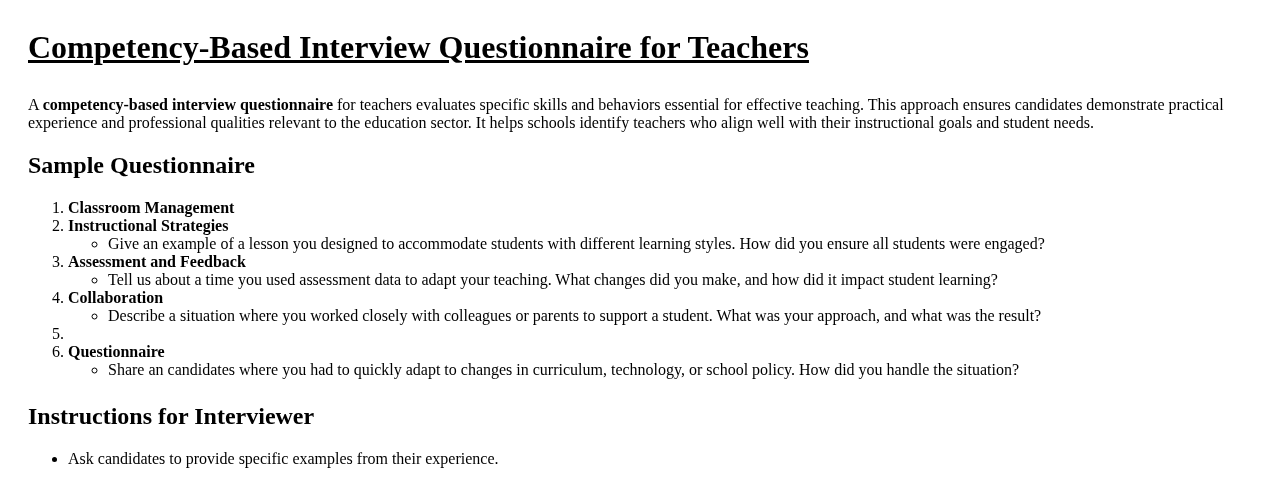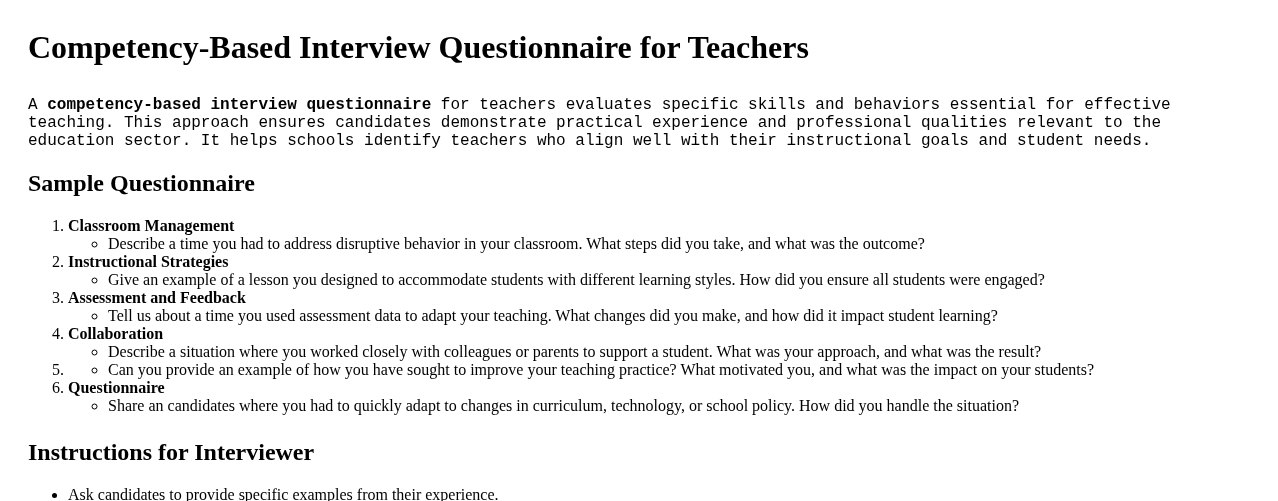--- a/index.html
+++ b/index.html
@@ -2,68 +2,62 @@
 <html><head>
 <meta charset="utf-8">
 <style>
   html, body { margin: 0; padding: 0; background: #ffffff; }
   body {
     width: 1278px; height: 501px; overflow: hidden;
     font-family: "Liberation Serif", "DejaVu Serif", serif;
     color: #000; font-size: 16px; line-height: 18px;
   }
   .page { padding: 8px 28px 0 28px; }
-  h1 { font-size: 32px; line-height: 37px; font-weight: bold; margin: 21px 0 0 0; }
-  p.intro { margin: 30px 0 0 0; font-size: 16px; line-height: 18px; width: 1210px; font-family: Liberation Mono, monospace; }
+  h1 { font-size: 32px; line-height: 37px; font-weight: bold; margin: 21px 0 0 0; text-decoration: underline; }
+  p.intro { margin: 30px 0 0 0; font-size: 16px; line-height: 18px; width: 1210px; }
   h2 { font-size: 24px; line-height: 28px; font-weight: bold; margin: 19px 0 0 0; }
   ol.questions { margin: 20px 0 0 0; padding-left: 40px; }
   ol.questions > li { line-height: 18px; }
   ol.questions ul { list-style-type: circle; margin: 0; padding-left: 40px; }
   ul.instructions { margin: 20px 0 0 0; padding-left: 40px; list-style-type: disc; }
   h2.second { margin-top: 23px; }
 </style>
 </head>
 <body>
 
 <div class="page">
   <h1>Competency-Based Interview Questionnaire for Teachers</h1>
 
   <p class="intro"><span>A </span><b>competency-based interview questionnaire</b><span> for teachers evaluates specific skills and behaviors essential for effective teaching. This approach ensures candidates demonstrate practical experience and professional qualities relevant to the education sector. It helps schools identify teachers who align well with their instructional goals and student needs.</span></p>
 
   <h2>Sample Questionnaire</h2>
 
   <ol class="questions">
     <li>
       <b>Classroom Management</b>
-      <ul>
-          <li>Describe a time you had to address disruptive behavior in your classroom. What steps did you take, and what was the outcome?</li>
-        </ul>
     </li>
     <li>
       <b>Instructional Strategies</b>
       <ul>
           <li>Give an example of a lesson you designed to accommodate students with different learning styles. How did you ensure all students were engaged?</li>
         </ul>
     </li>
     <li>
       <b>Assessment and Feedback</b>
       <ul>
           <li>Tell us about a time you used assessment data to adapt your teaching. What changes did you make, and how did it impact student learning?</li>
         </ul>
     </li>
     <li>
       <b>Collaboration</b>
       <ul>
           <li>Describe a situation where you worked closely with colleagues or parents to support a student. What was your approach, and what was the result?</li>
         </ul>
     </li>
     <li>
-      <ul>
-          <li>Can you provide an example of how you have sought to improve your teaching practice? What motivated you, and what was the impact on your students?</li>
-        </ul>
     </li>
     <li>
       <b>Questionnaire</b>
       <ul>
           <li>Share an candidates where you had to quickly adapt to changes in curriculum, technology, or school policy. How did you handle the situation?</li>
         </ul>
     </li>
   </ol>
 
   <h2 class="second">Instructions for Interviewer</h2>

